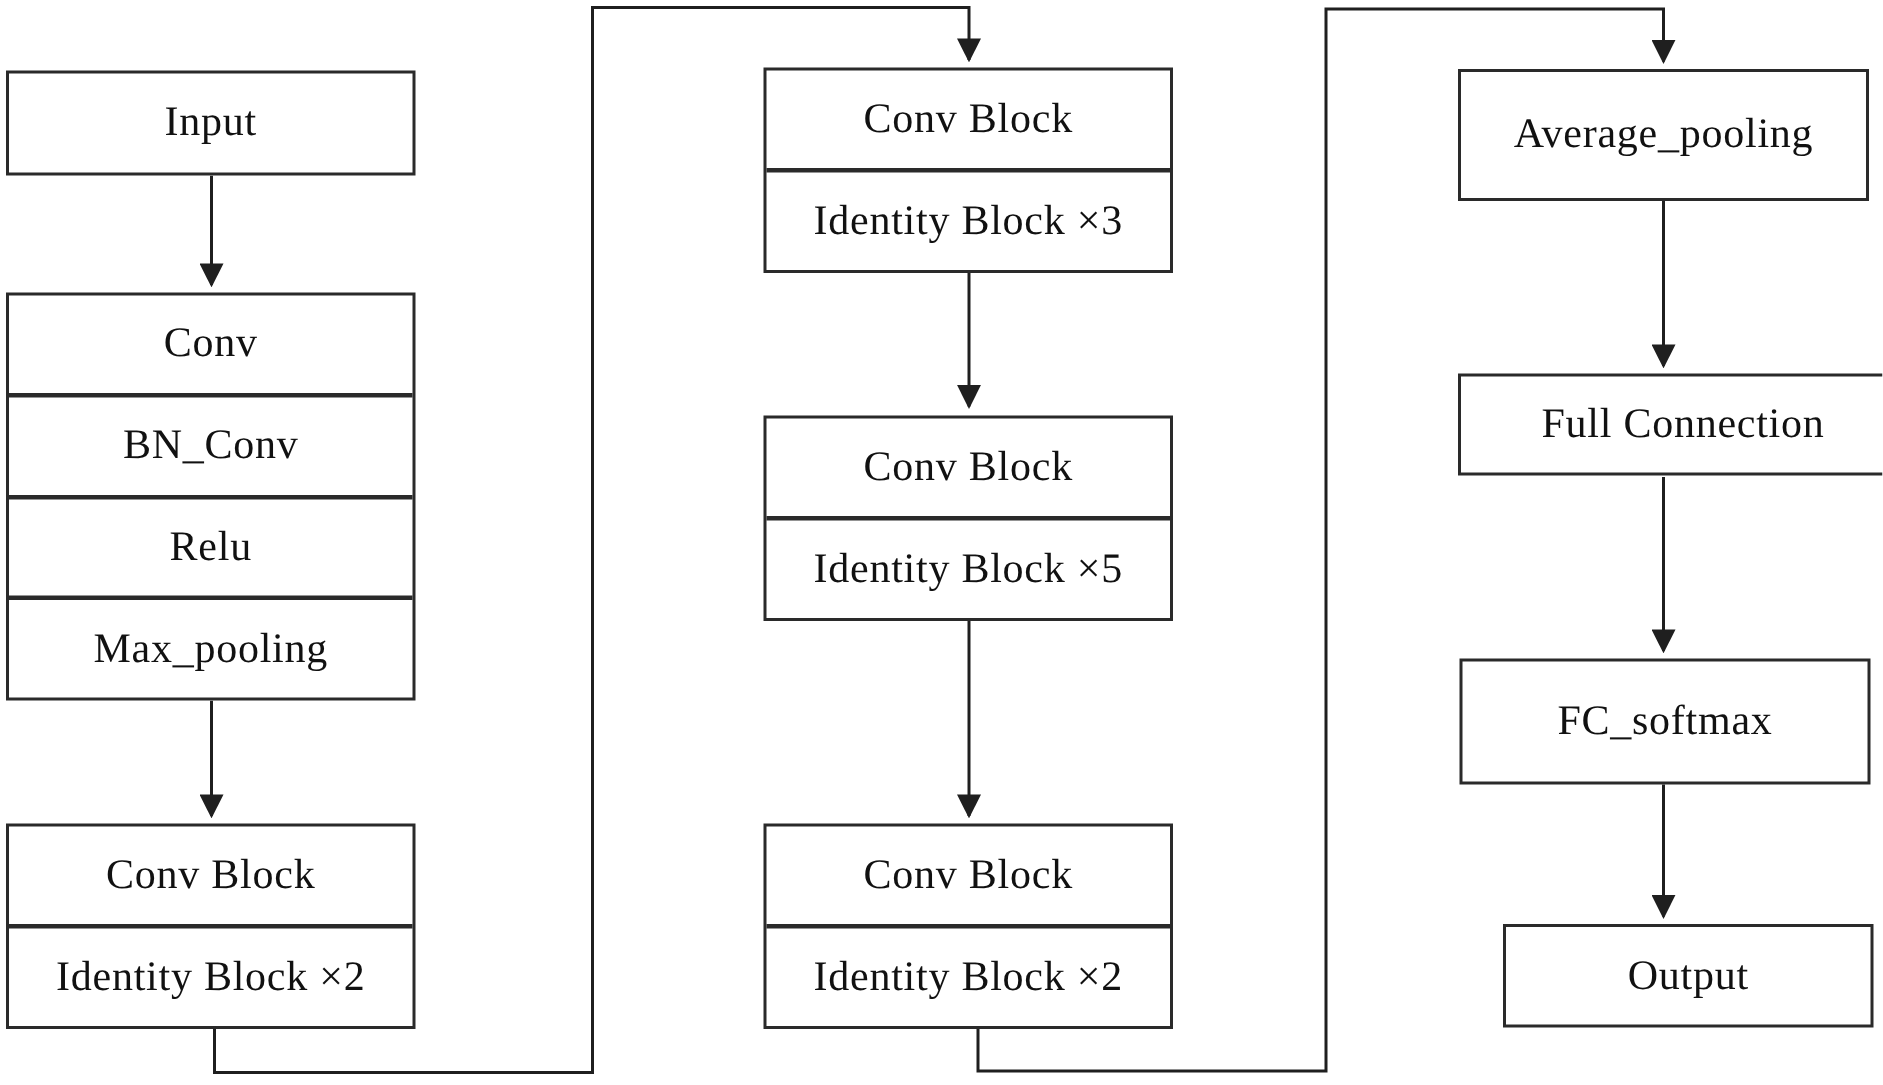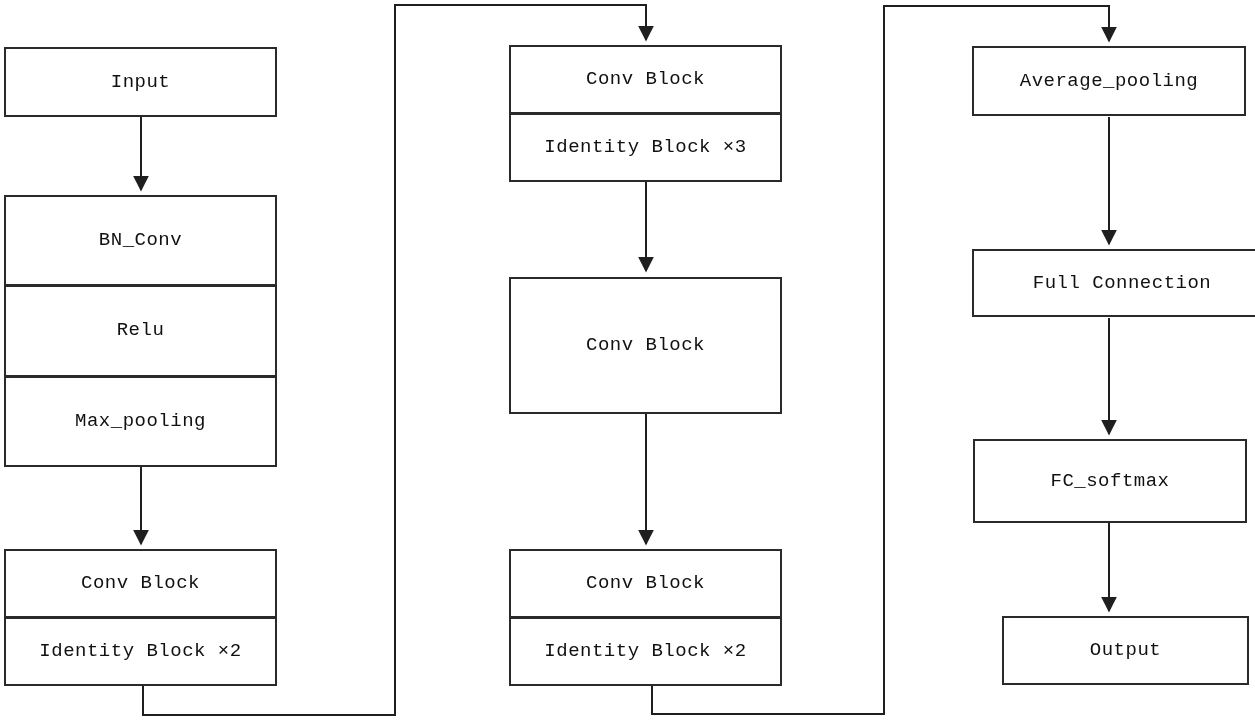--- a/index.html
+++ b/index.html
@@ -37,25 +37,24 @@
     background:var(--box-fill);
     border:2.5px solid var(--border);
     display:flex;
     flex-direction:column;
   }
   .cell{
     flex:1;
     display:flex;
     align-items:center;
     justify-content:center;
-    font-size:19px;
+    font-size:28px;
     line-height:1;
     white-space:nowrap;
     letter-spacing:0.5px;
-    font-family:Liberation Mono, monospace;
   }
   .cell + .cell{
     border-top:3px solid var(--border);
   }
 </style>
 </head>
 <body>
 
 <div class="canvas">
 
@@ -74,45 +73,47 @@
     <polyline class="edge" points="1109,117 1109,244" marker-end="url(#arrow)"></polyline>
     <polyline class="edge" points="1109,318 1109,434" marker-end="url(#arrow)"></polyline>
     <polyline class="edge" points="1109,509 1109,611" marker-end="url(#arrow)"></polyline>
   </svg>
 
   <div class="node" style="left:4px;top:47px;width:273px;height:70px">
     <div class="cell">Input</div>
   </div>
 
   <div class="node" style="left:4px;top:195px;width:273px;height:272px">
+    <div class="cell">Conv</div>
     <div class="cell">BN_Conv</div>
     <div class="cell">Relu</div>
     <div class="cell">Max_pooling</div>
   </div>
 
   <div class="node" style="left:4px;top:549px;width:273px;height:137px">
     <div class="cell">Conv Block</div>
     <div class="cell">Identity Block ×2</div>
   </div>
 
   <div class="node" style="left:509px;top:45px;width:273px;height:137px">
     <div class="cell">Conv Block</div>
     <div class="cell">Identity Block ×3</div>
   </div>
 
   <div class="node" style="left:509px;top:277px;width:273px;height:137px">
     <div class="cell">Conv Block</div>
+    <div class="cell">Identity Block ×5</div>
   </div>
 
   <div class="node" style="left:509px;top:549px;width:273px;height:137px">
     <div class="cell">Conv Block</div>
     <div class="cell">Identity Block ×2</div>
   </div>
 
-  <div class="node" style="left:972px;top:46px;width:274px;height:70px">
+  <div class="node" style="left:972px;top:46px;width:274px;height:88px">
     <div class="cell">Average_pooling</div>
   </div>
 
   <div class="node" style="left:972px;top:249px;width:300px;height:68px">
     <div class="cell">Full Connection</div>
   </div>
 
   <div class="node" style="left:973px;top:439px;width:274px;height:84px">
     <div class="cell">FC_softmax</div>
   </div>

